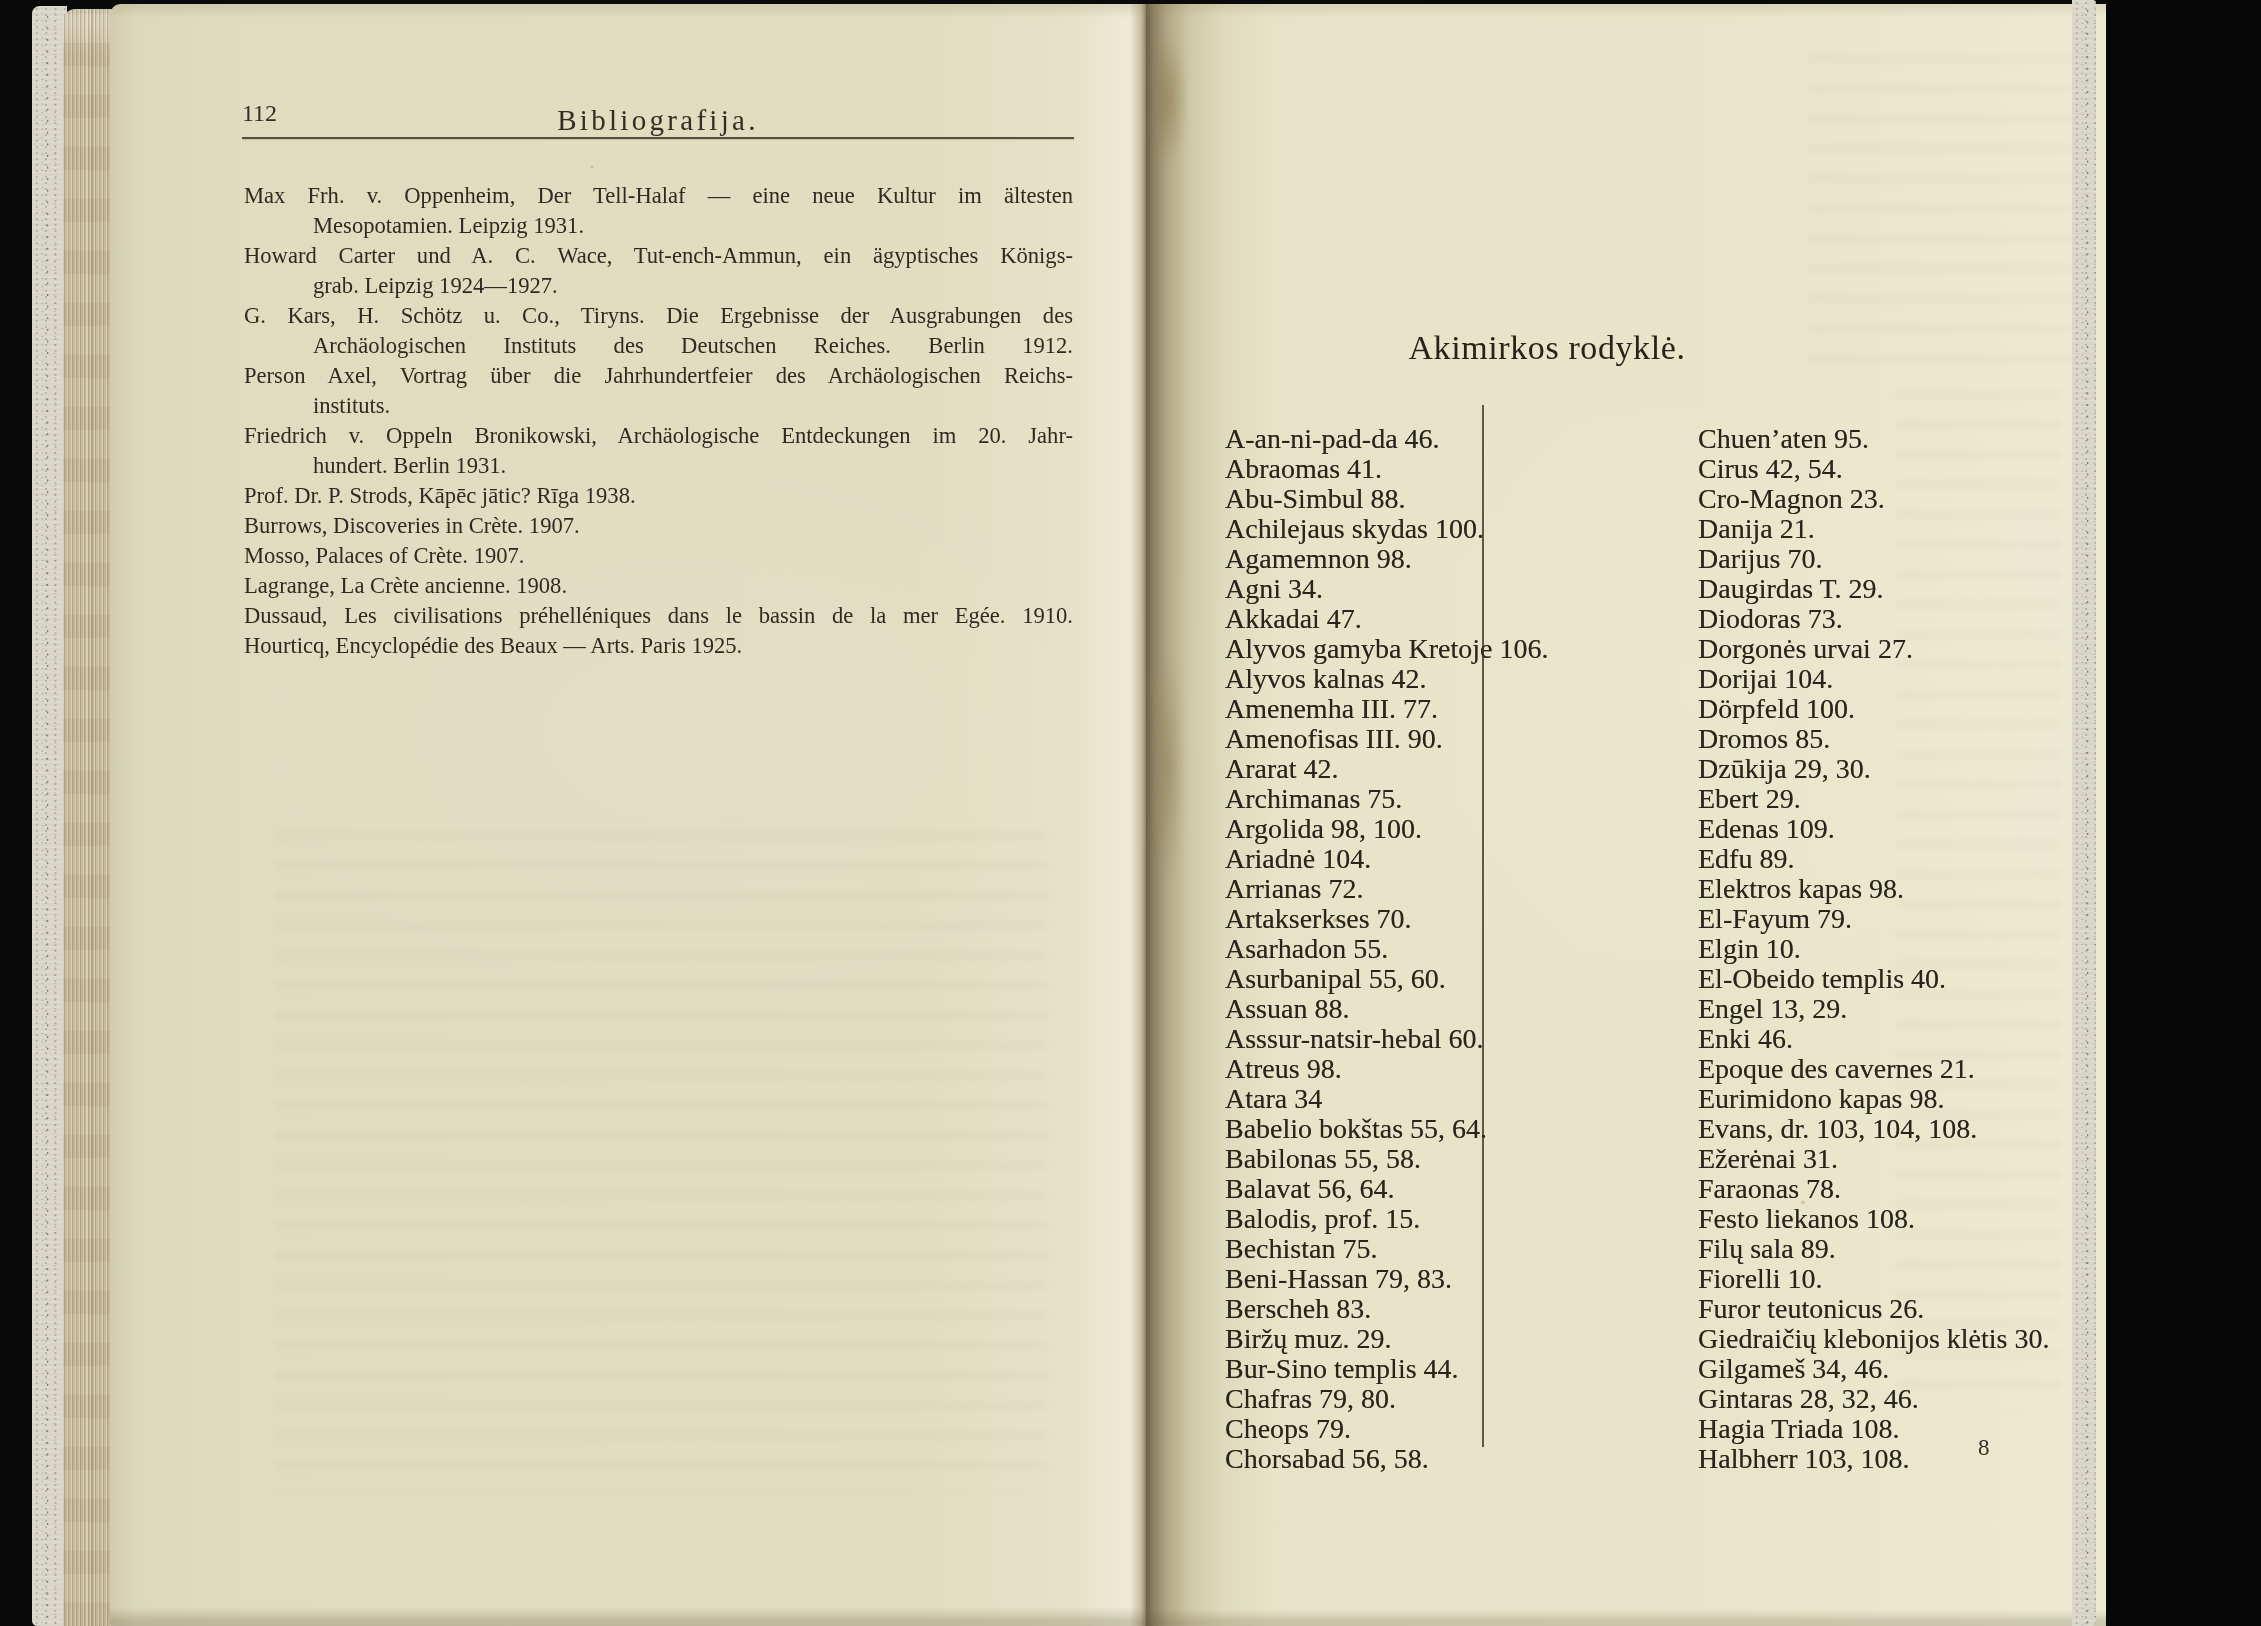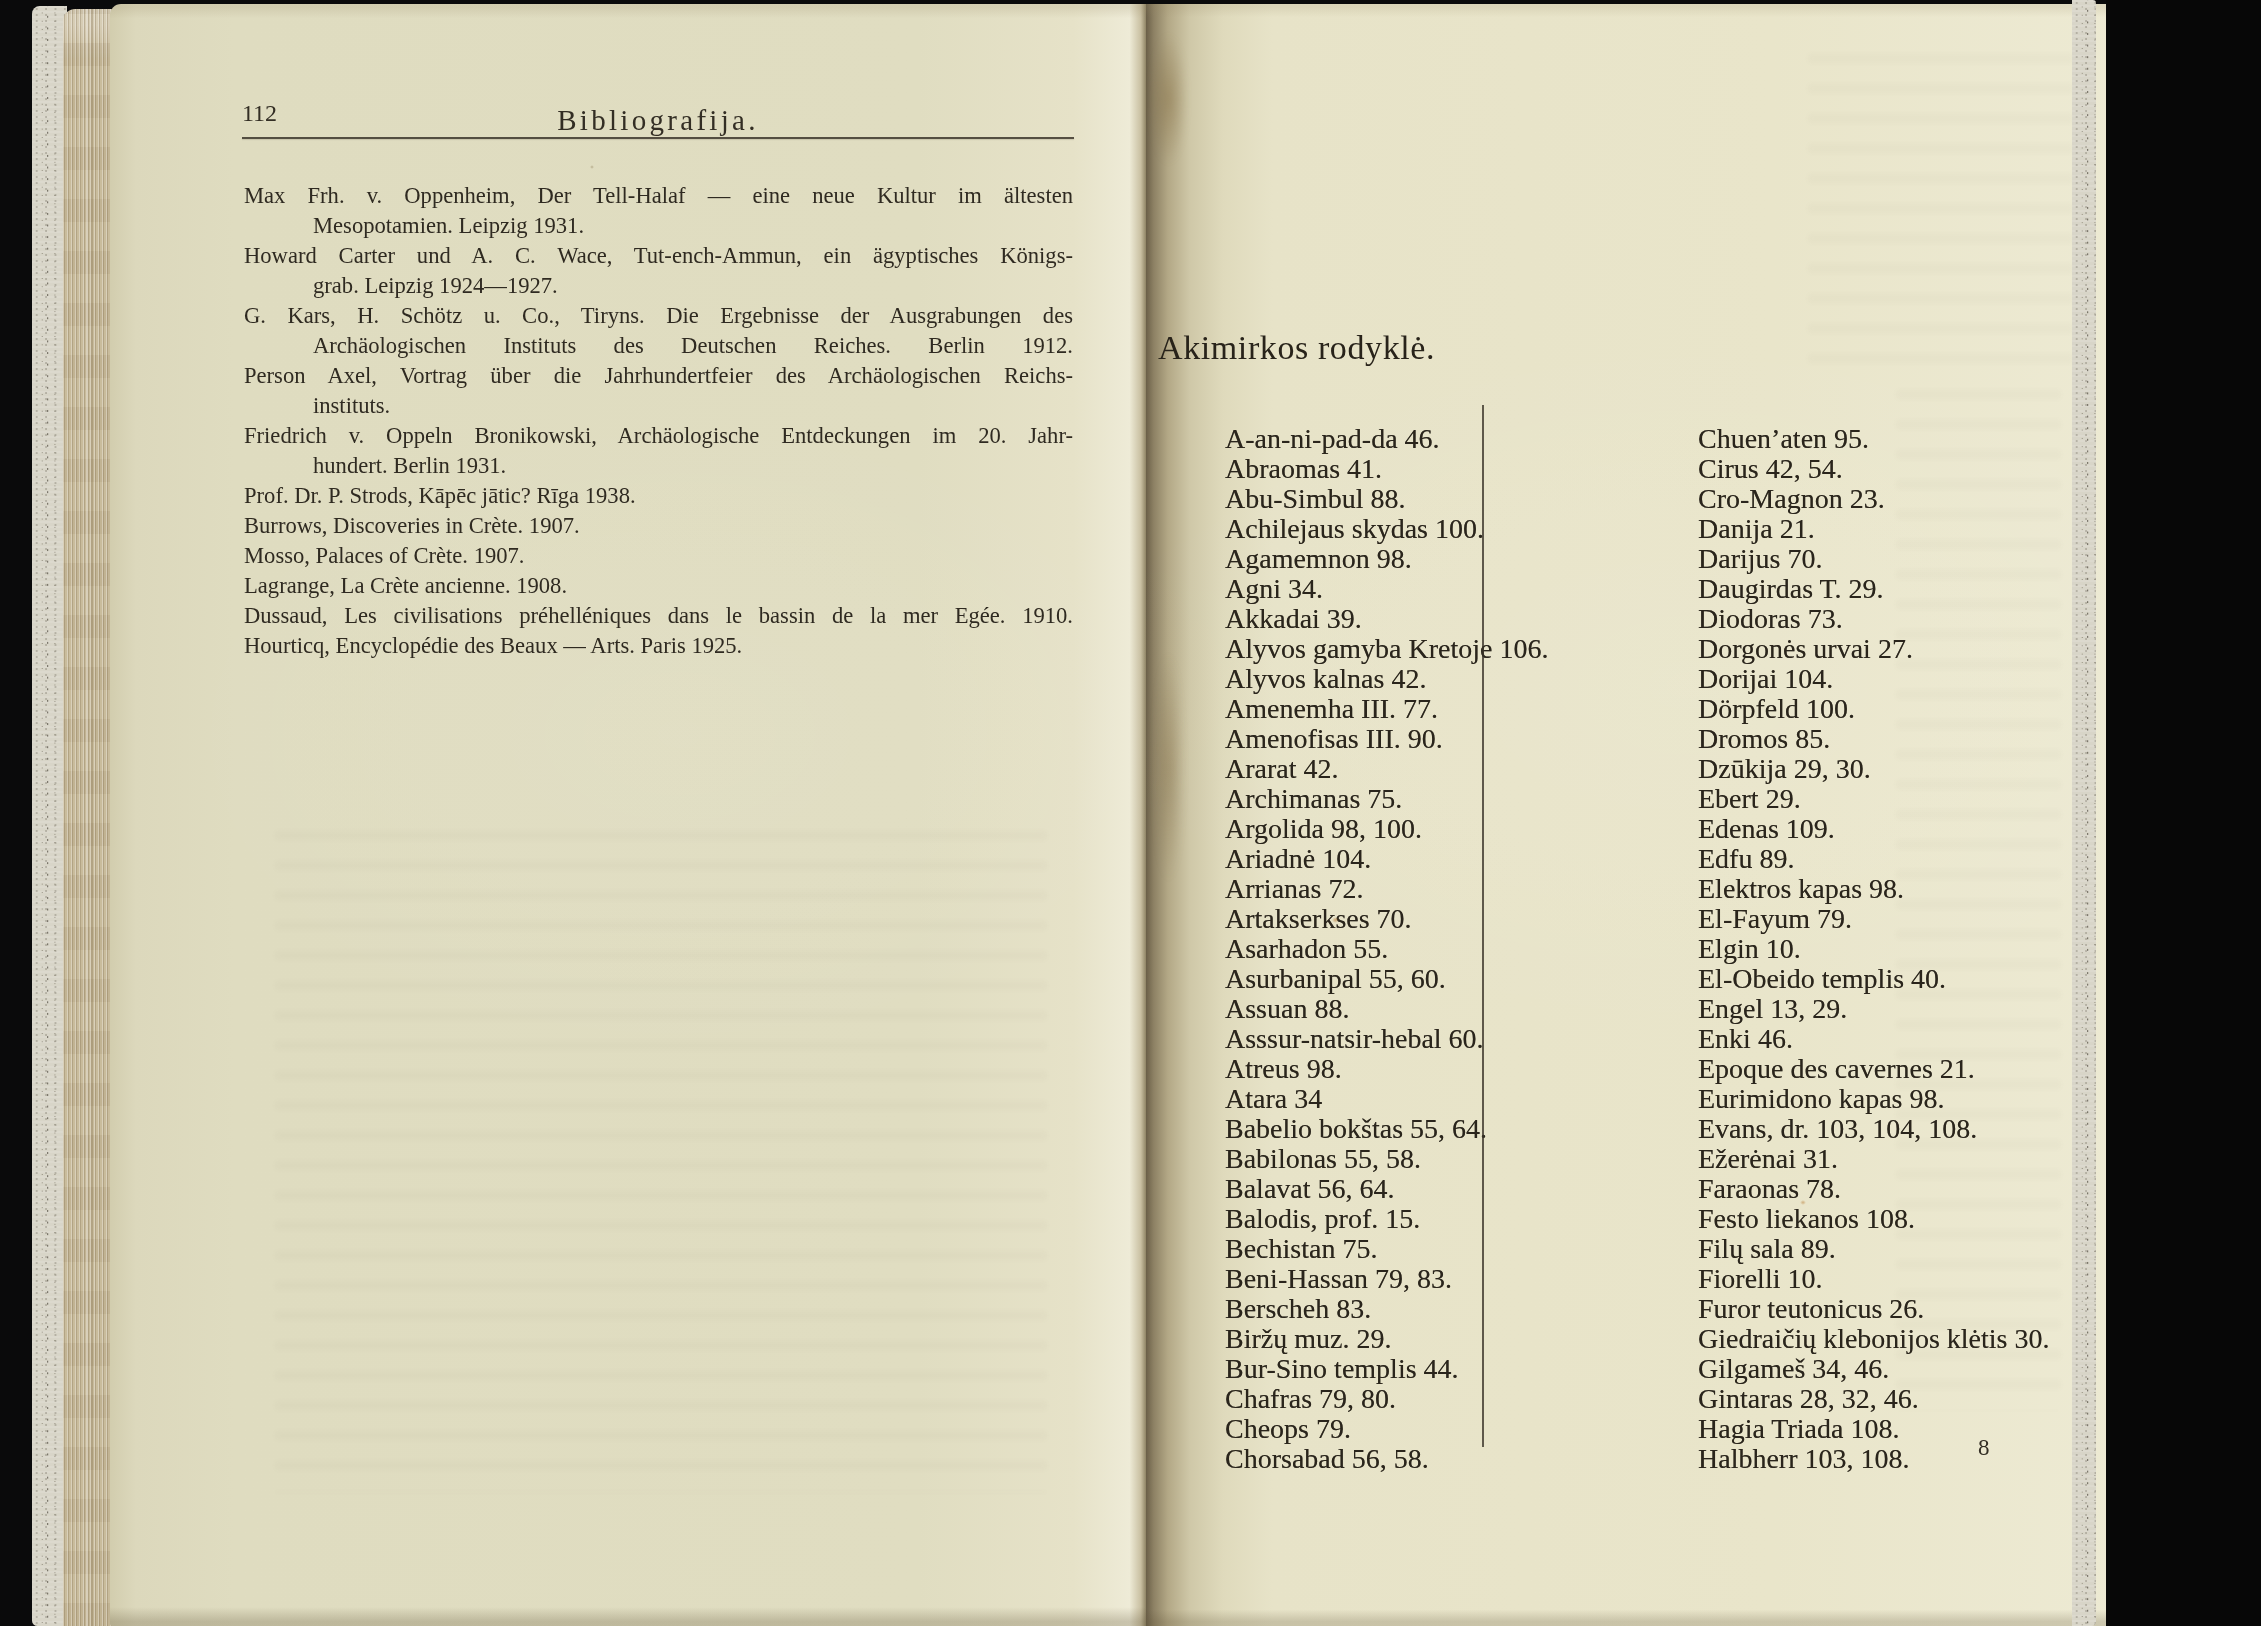--- a/index.html
+++ b/index.html
@@ -54,21 +54,21 @@
   .pg-num{position:absolute;left:242px;top:100px;font-size:24px;color:#332e24;}
   .run-title{position:absolute;left:243px;top:104px;width:830px;text-align:center;
       font-size:29px;letter-spacing:3.3px;color:#332e24;}
   .rule{position:absolute;left:242px;top:137px;width:832px;height:1.7px;
       background:rgba(52,46,36,.82);box-shadow:0 1.1px 1.1px rgba(52,46,36,.15);}
   .bib{position:absolute;left:244px;top:165px;width:829px;font-size:22.6px;color:#2f2a21;margin-top:16px;}
   .bib-line{line-height:30px;white-space:nowrap;}
   .bib-line.cont{padding-left:69px;}
   .bib-line.fill{white-space:normal;text-align:justify;text-align-last:justify;word-spacing:2.2px;}
   
-  .idx-title{position:absolute;left:1158px;top:329px;width:778px;
+  .idx-title{position:absolute;left:1158px;top:329px;width:778px;text-align:center;
       font-size:34px;color:#28231a;letter-spacing:0.6px;}
   .col{position:absolute;top:424px;font-size:28px;color:#2a251c;
       text-shadow:0 0 0.6px rgba(42,37,28,.55);}
   .col-a{left:1225px;width:254px;}
   .col-b{left:1698px;width:353px;}
   .idx-item{line-height:30px;white-space:nowrap;}
   .divider{position:absolute;left:1482px;top:405px;width:1.7px;height:1042px;
       background:rgba(55,49,38,.78);}
   .sig{position:absolute;left:1978px;top:1435px;font-size:23px;color:#332e24;}
 </style>
@@ -115,21 +115,21 @@
   <div class="gutter-stain-b"></div>
 
   <div class="idx-title">Akimirkos rodyklė.</div>
   <div class="col col-a" id="colA">
       <div class="idx-item">A-an-ni-pad-da 46.</div>
       <div class="idx-item">Abraomas 41.</div>
       <div class="idx-item">Abu-Simbul 88.</div>
       <div class="idx-item">Achilejaus skydas 100.</div>
       <div class="idx-item">Agamemnon 98.</div>
       <div class="idx-item">Agni 34.</div>
-      <div class="idx-item">Akkadai 39.</div>
+      <div class="idx-item">Akkadai 47.</div>
       <div class="idx-item">Alyvos gamyba Kretoje 106.</div>
       <div class="idx-item">Alyvos kalnas 42.</div>
       <div class="idx-item">Amenemha III. 77.</div>
       <div class="idx-item">Amenofisas III. 90.</div>
       <div class="idx-item">Ararat 42.</div>
       <div class="idx-item">Archimanas 75.</div>
       <div class="idx-item">Argolida 98, 100.</div>
       <div class="idx-item">Ariadnė 104.</div>
       <div class="idx-item">Arrianas 72.</div>
       <div class="idx-item">Artakserkses 70.</div>

